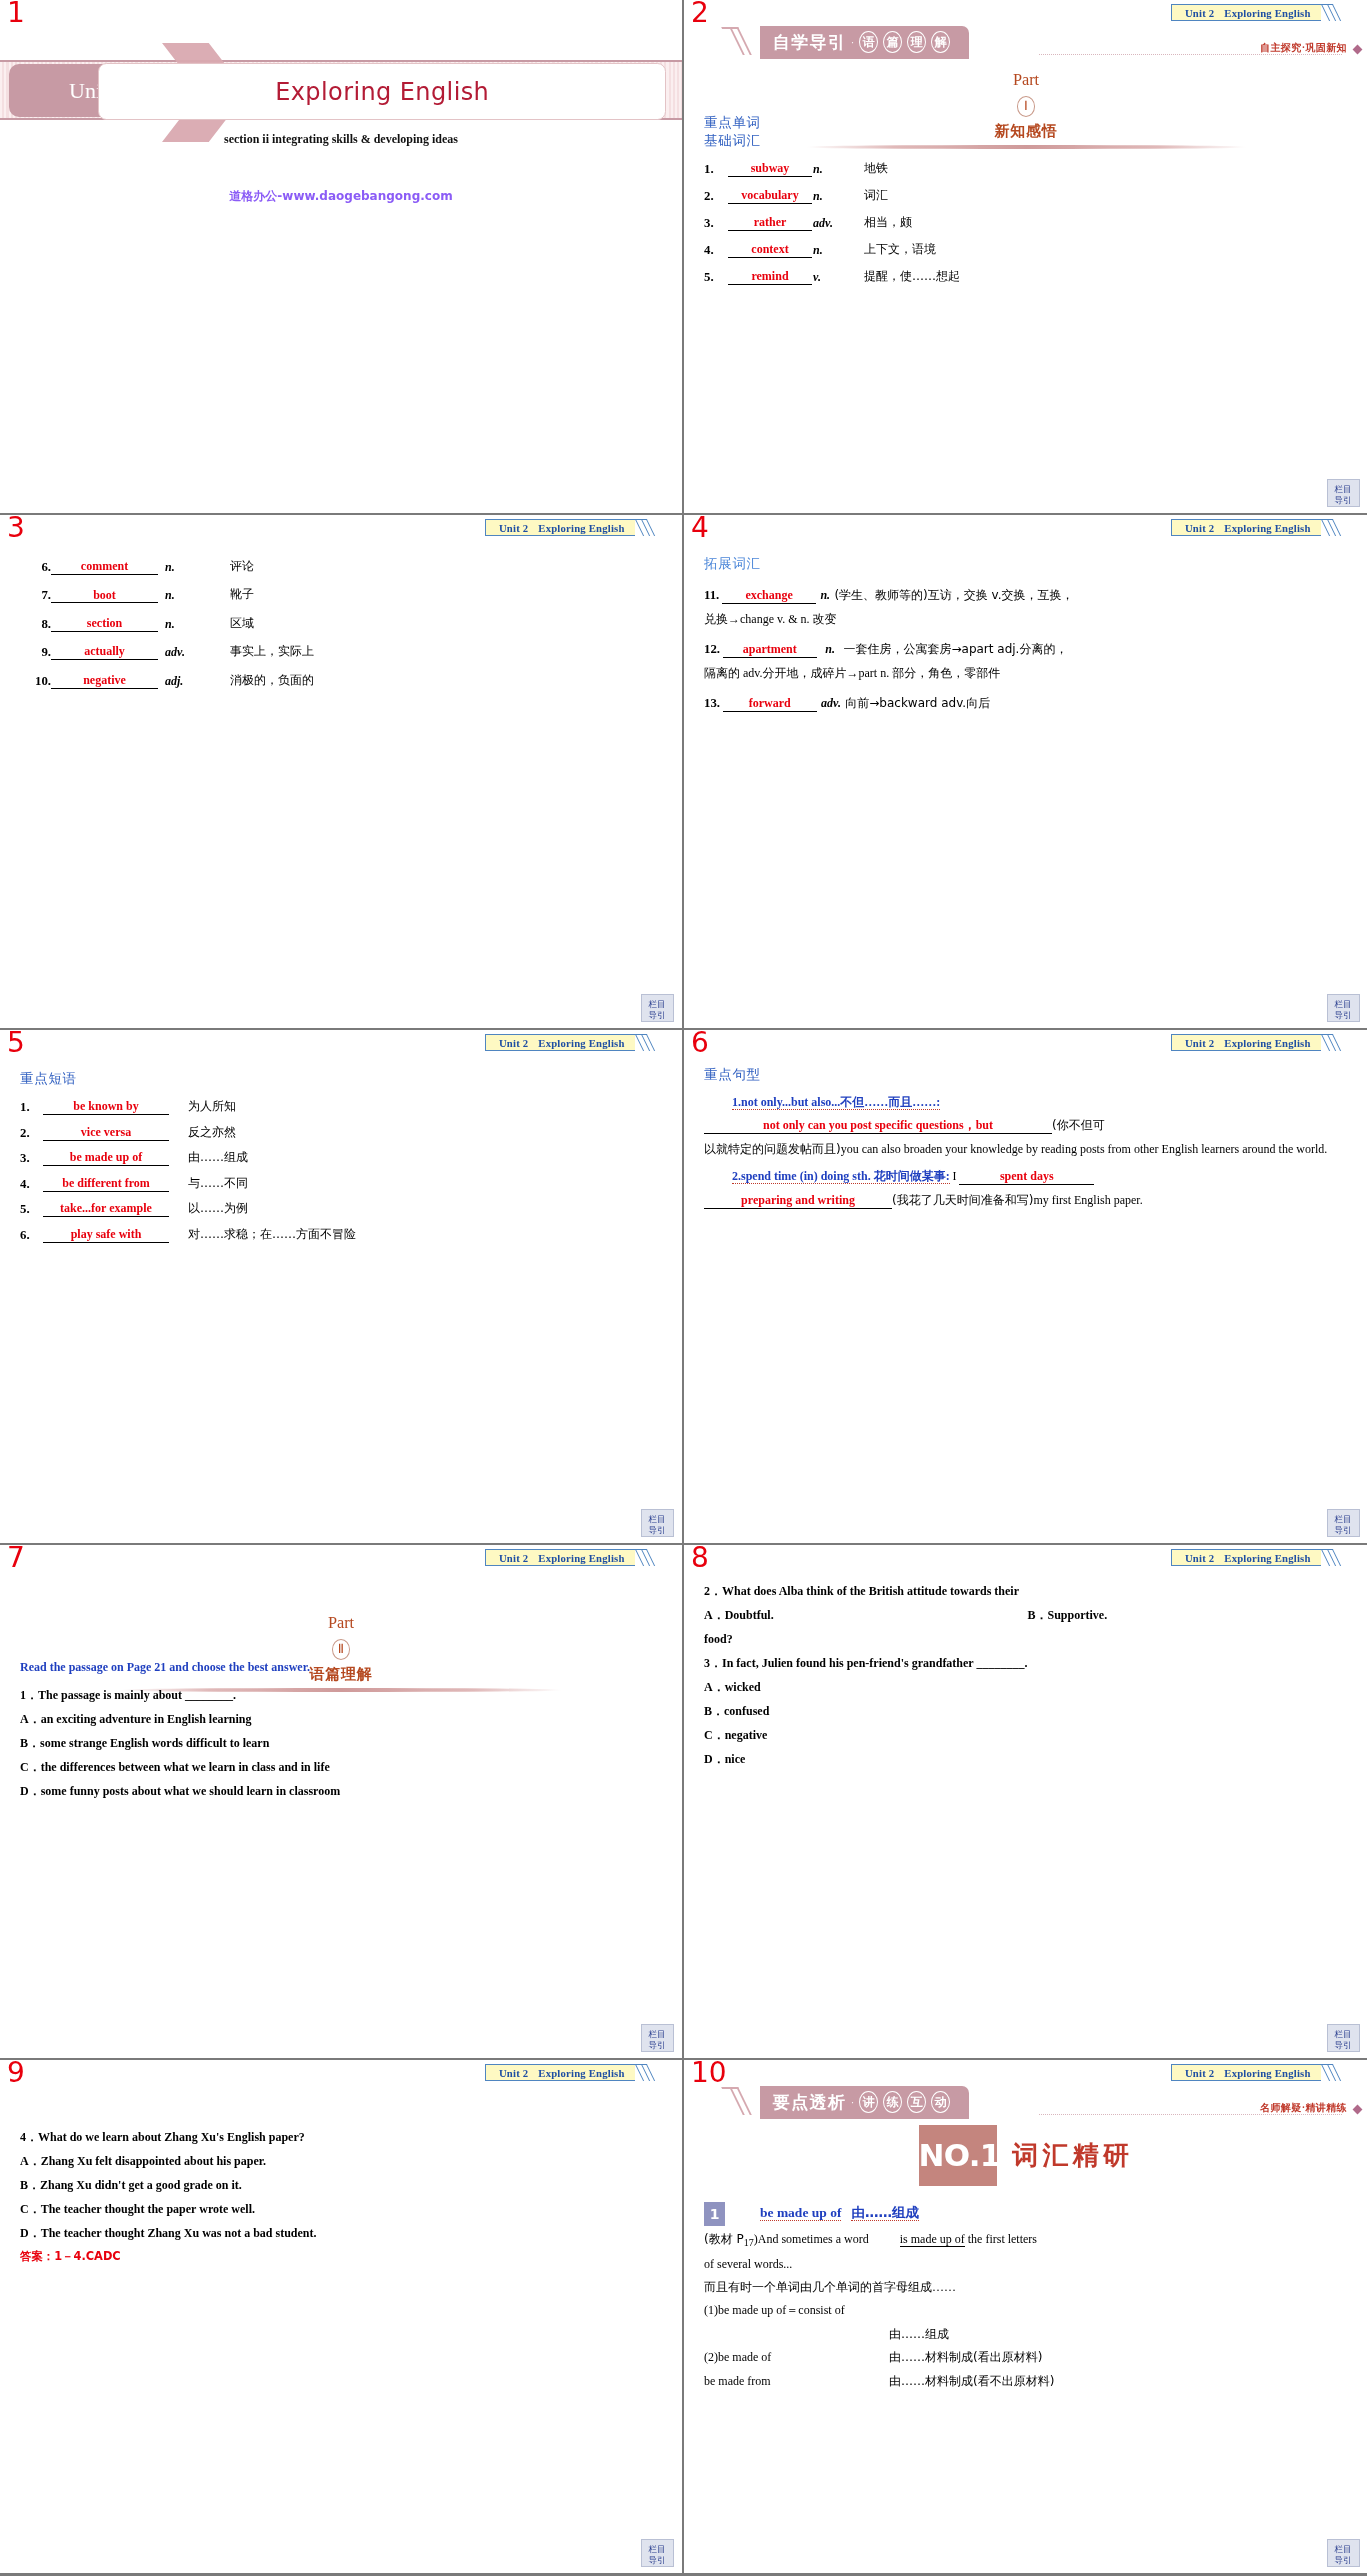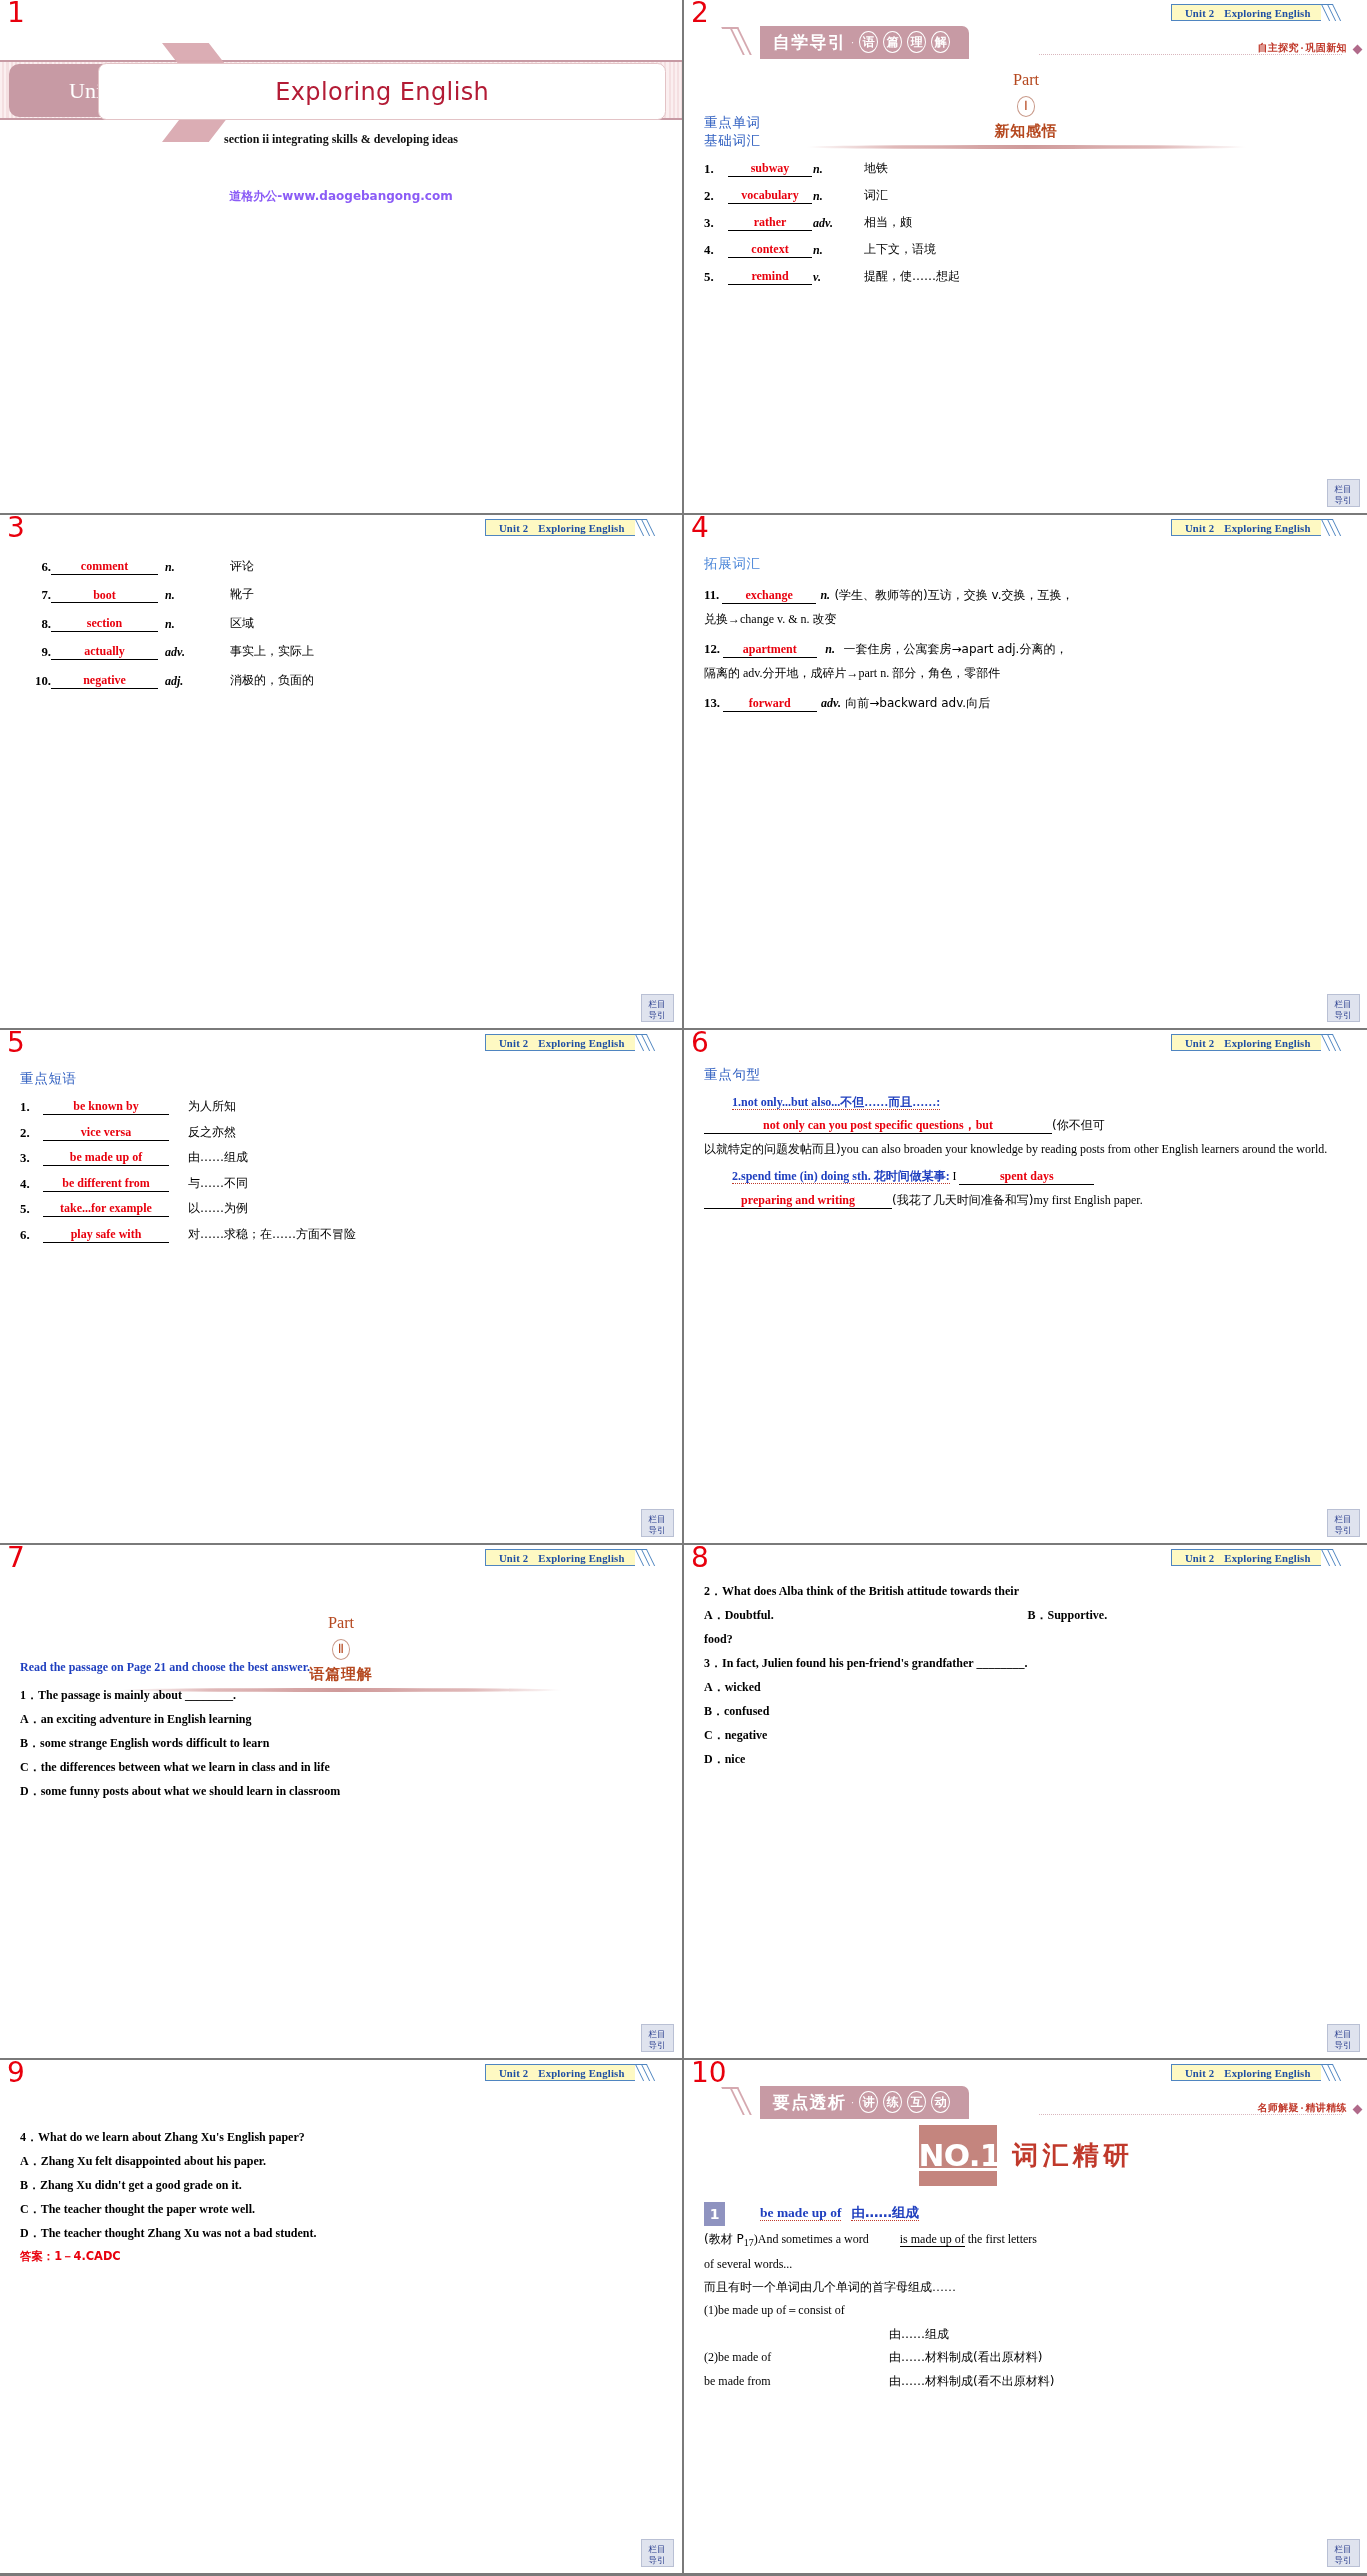--- a/index.html
+++ b/index.html
@@ -80,21 +80,21 @@
     font-family:"DejaVu Sans", sans-serif; font-weight:bold; font-size:12px;
     margin-left:0.7px;
   }
   .banner-dotline {
     position:absolute; left:313px; right:25.6px; top:28px;
     border-top:1.4px dotted #d9b6bd;
   }
   .banner-right {
     position:absolute; right:21px; top:15.6px;
     color:#c0392b; font-size:10px; font-weight:bold;
-    font-family:Liberation Mono, monospace; letter-spacing:0.4px;
+    font-family:Liberation Serif, serif; letter-spacing:0.4px;
   }
   .banner-diamond {
     position:absolute; right:7px; top:20px;
     width:7px; height:7px; background:#b06a8a; transform:rotate(45deg);
   }
 
   
   .part-head { position:absolute; left:0; right:0; text-align:center; }
   .part-head .pt {
     display:inline-flex; align-items:center; gap:5.7px;
@@ -200,21 +200,21 @@
   .q { font-size:12px; line-height:2.0; font-weight:bold; font-family:"Liberation Serif", serif; }
   .optrow { display:flex; }
   .optrow > div { flex:1; }
 
   
   .no1 { position:absolute; left:0; right:0; top:135px; text-align:center; }
   .no1 .badge {
     display:inline-block; width:78px; height:61px; background:#c4857e;
     color:#fff; font-family:"DejaVu Sans", sans-serif; font-weight:bold;
     font-size:31px; line-height:61px; letter-spacing:-0.7px;
-    vertical-align:middle; position:relative;text-decoration:underline;
+    vertical-align:middle; position:relative;
   }
   .no1 .lbl {
     display:inline-block; vertical-align:middle; margin-left:12.8px;
     color:#c0392b; font-family:"DejaVu Sans", sans-serif;
     font-weight:bold; font-size:26px; letter-spacing:4.3px;
   }
   .item-chip {
     display:inline-flex; align-items:center; justify-content:center;
     width:21px; height:24px; background:#8f93c0; color:#fff;
     font-family:"DejaVu Sans", sans-serif; font-weight:bold; font-size:14px;

